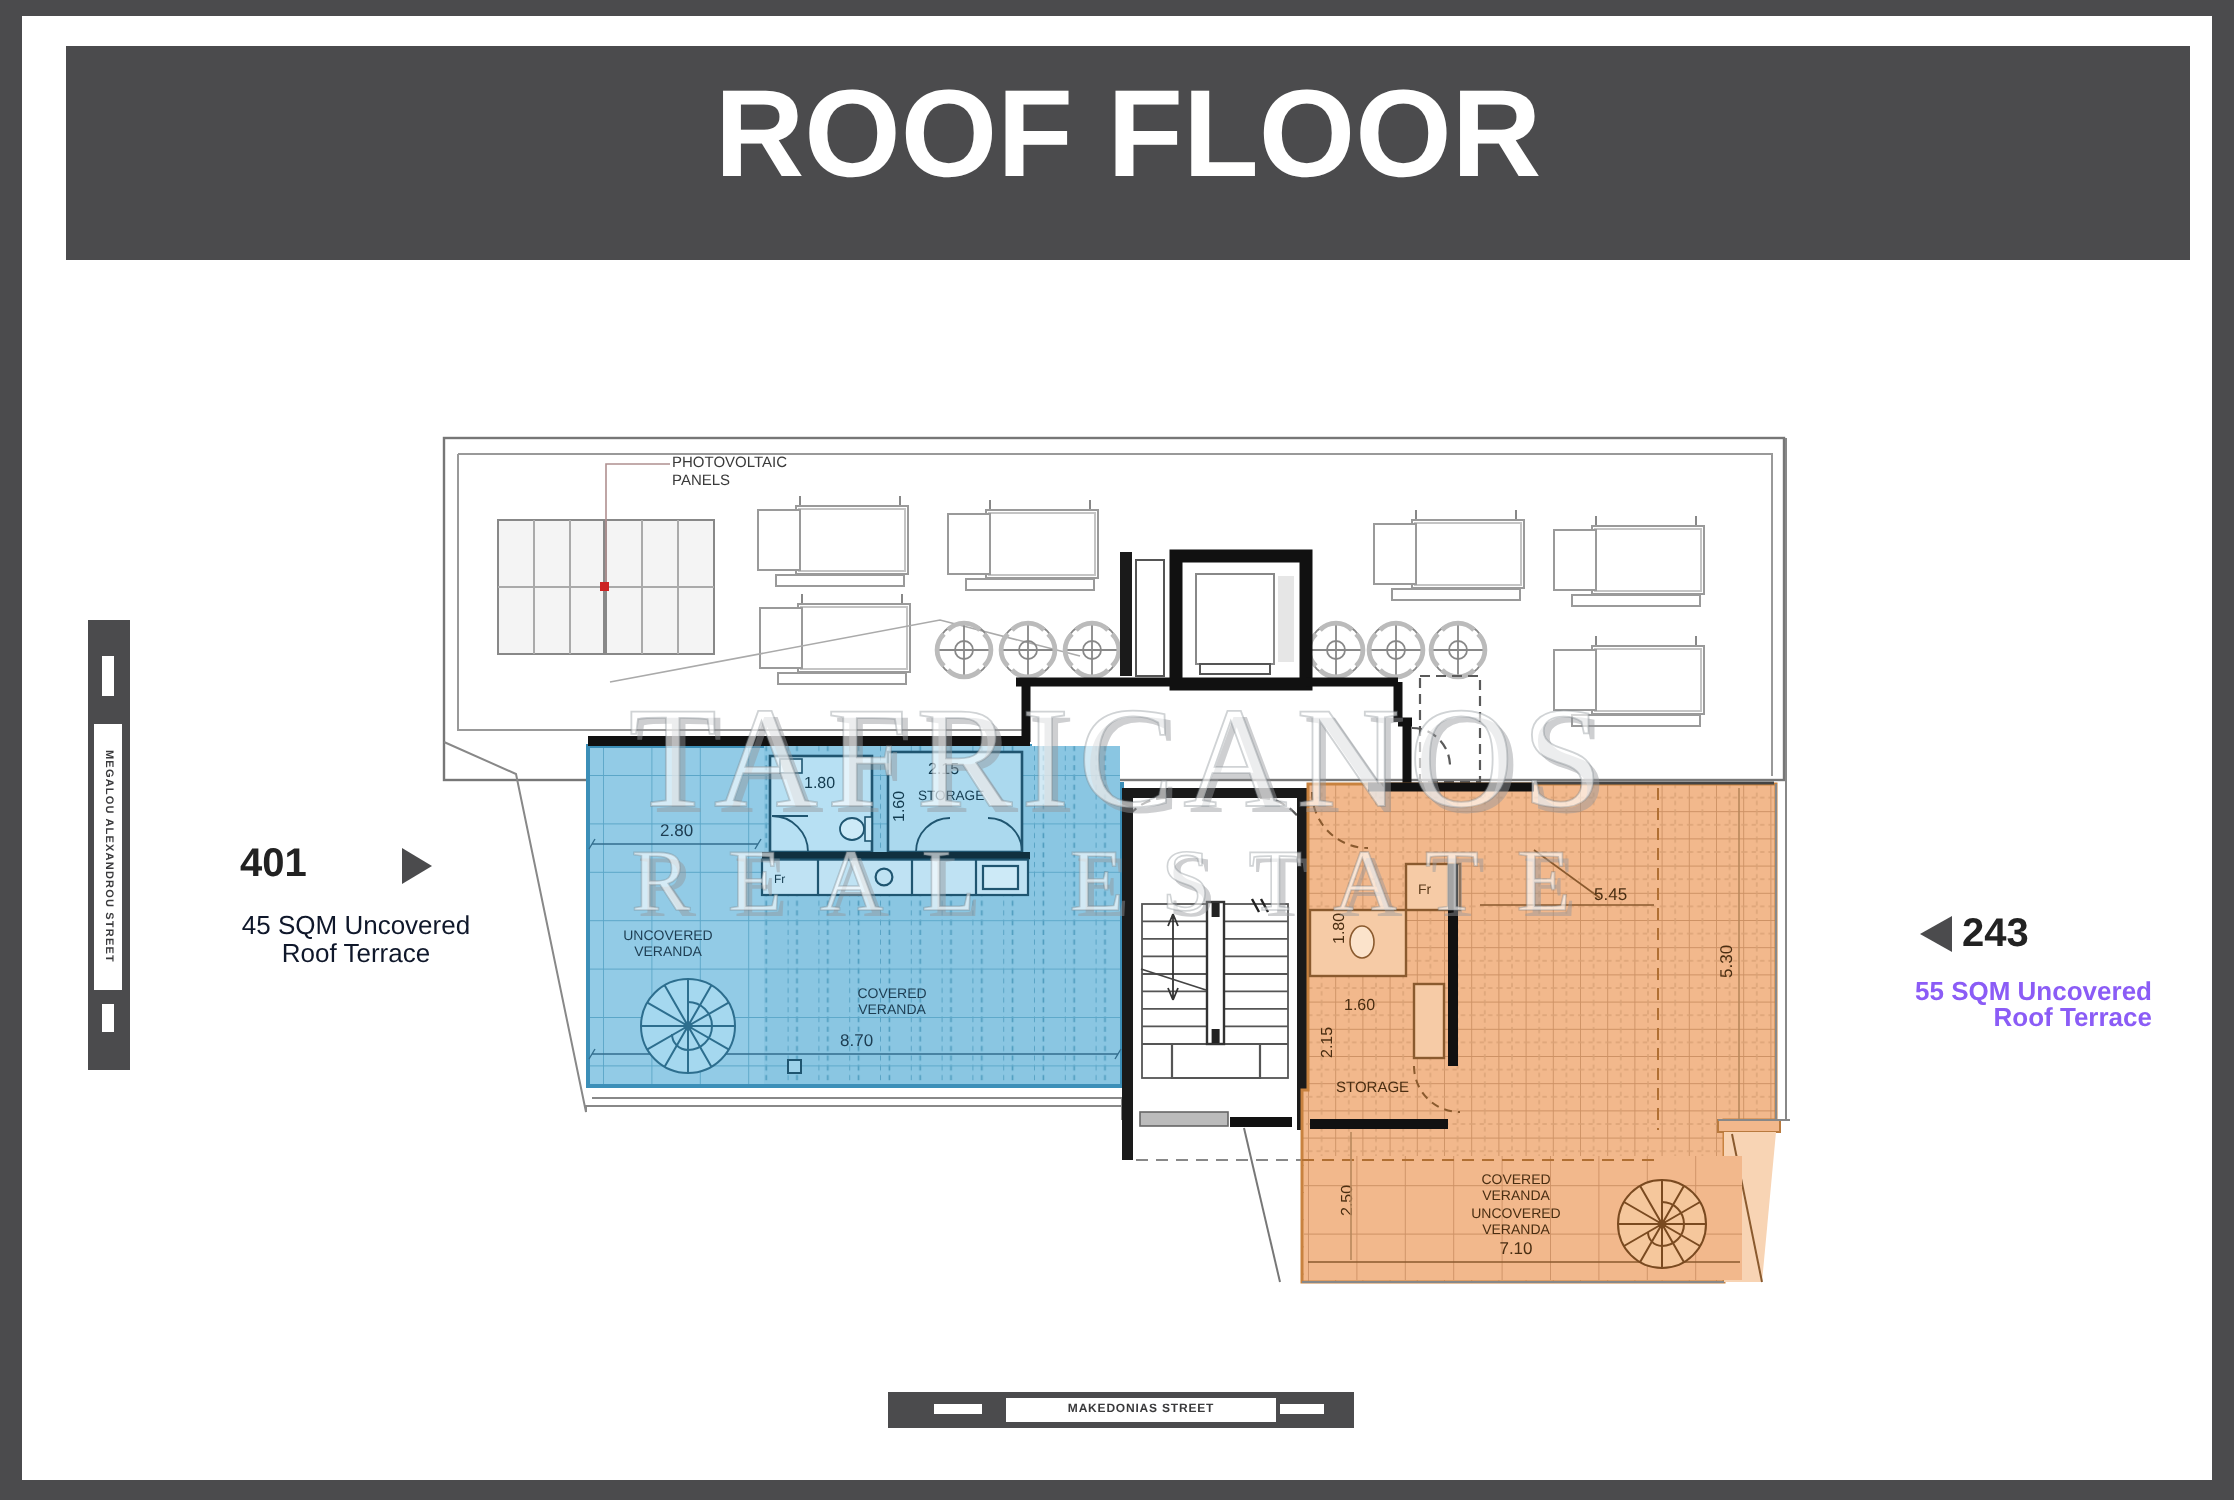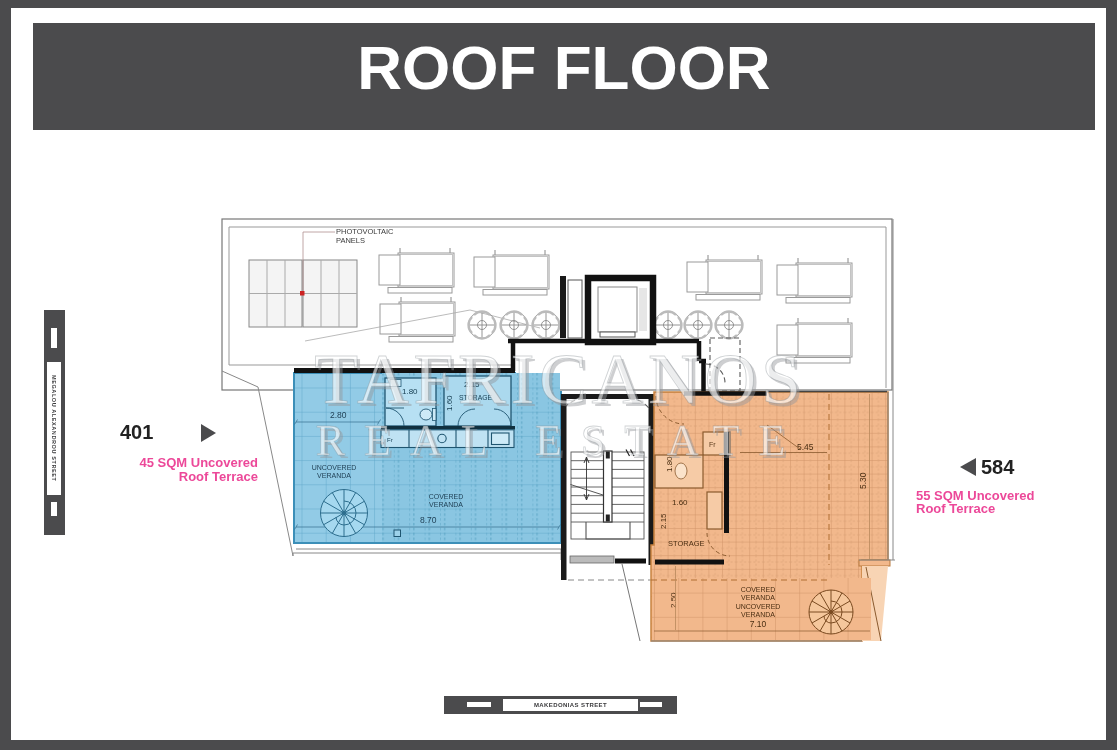--- a/index.html
+++ b/index.html
@@ -305,27 +305,27 @@
 <div class="abs" style="left:47px;top:362px;width:14px;height:133px;background:#fff;display:flex;align-items:center;justify-content:center;">
   <span style="writing-mode:vertical-rl;font-size:5.5px;font-weight:bold;color:#3a3a3c;letter-spacing:0.6px;white-space:nowrap;">MEGALOU ALEXANDROU STREET</span>
 </div>
 
 <div class="abs" style="left:51px;top:502px;width:6px;height:14px;background:#fff;"></div>
 
 <div class="abs" style="left:120px;top:421px;width:73px;height:22px;text-align:left;font-size:20px;font-weight:bold;color:#222;">401</div>
 
 <div class="abs" style="left:201px;top:424px;width:0;height:0;border-top:9px solid transparent;border-bottom:9px solid transparent;border-left:15px solid #4b4b4d;"></div>
 
-<div class="abs" style="left:98px;top:456px;width:160px;text-align:right;font-size:13px;font-weight:bold;color:#ec4899;line-height:14px;">45 SQM Uncovered<br>Roof Terrace</div>
+<div class="abs" style="left:98px;top:456px;width:160px;text-align:center;font-size:13px;font-weight:normal;color:#0f172a;line-height:14px;">45 SQM Uncovered<br>Roof Terrace</div>
 
 <div class="abs" style="left:960px;top:458px;width:0;height:0;border-top:9px solid transparent;border-bottom:9px solid transparent;border-right:16px solid #4b4b4d;"></div>
 
-<div class="abs" style="left:981px;top:456px;width:60px;font-size:20px;font-weight:bold;color:#222;">584</div>
-
-<div class="abs" style="left:916px;top:489px;width:160px;text-align:left;font-size:13px;font-weight:bold;color:#ec4899;line-height:13px;">55 SQM Uncovered<br>Roof Terrace</div>
+<div class="abs" style="left:981px;top:456px;width:60px;font-size:20px;font-weight:bold;color:#222;">243</div>
+
+<div class="abs" style="left:916px;top:489px;width:160px;text-align:right;font-size:13px;font-weight:bold;color:#8b5cf6;line-height:13px;">55 SQM Uncovered<br>Roof Terrace</div>
 
 <div class="abs" style="left:444px;top:696px;width:233px;height:18px;background:#4b4b4d;"></div>
 
 <div class="abs" style="left:467px;top:702px;width:24px;height:5px;background:#fff;"></div>
 
 <div class="abs" style="left:503px;top:699px;width:135px;height:12px;background:#fff;display:flex;align-items:center;justify-content:center;">
   <span style="font-size:6px;font-weight:bold;color:#3a3a3c;letter-spacing:0.4px;">MAKEDONIAS STREET</span>
 </div>
 
 <div class="abs" style="left:640px;top:702px;width:22px;height:5px;background:#fff;"></div>

